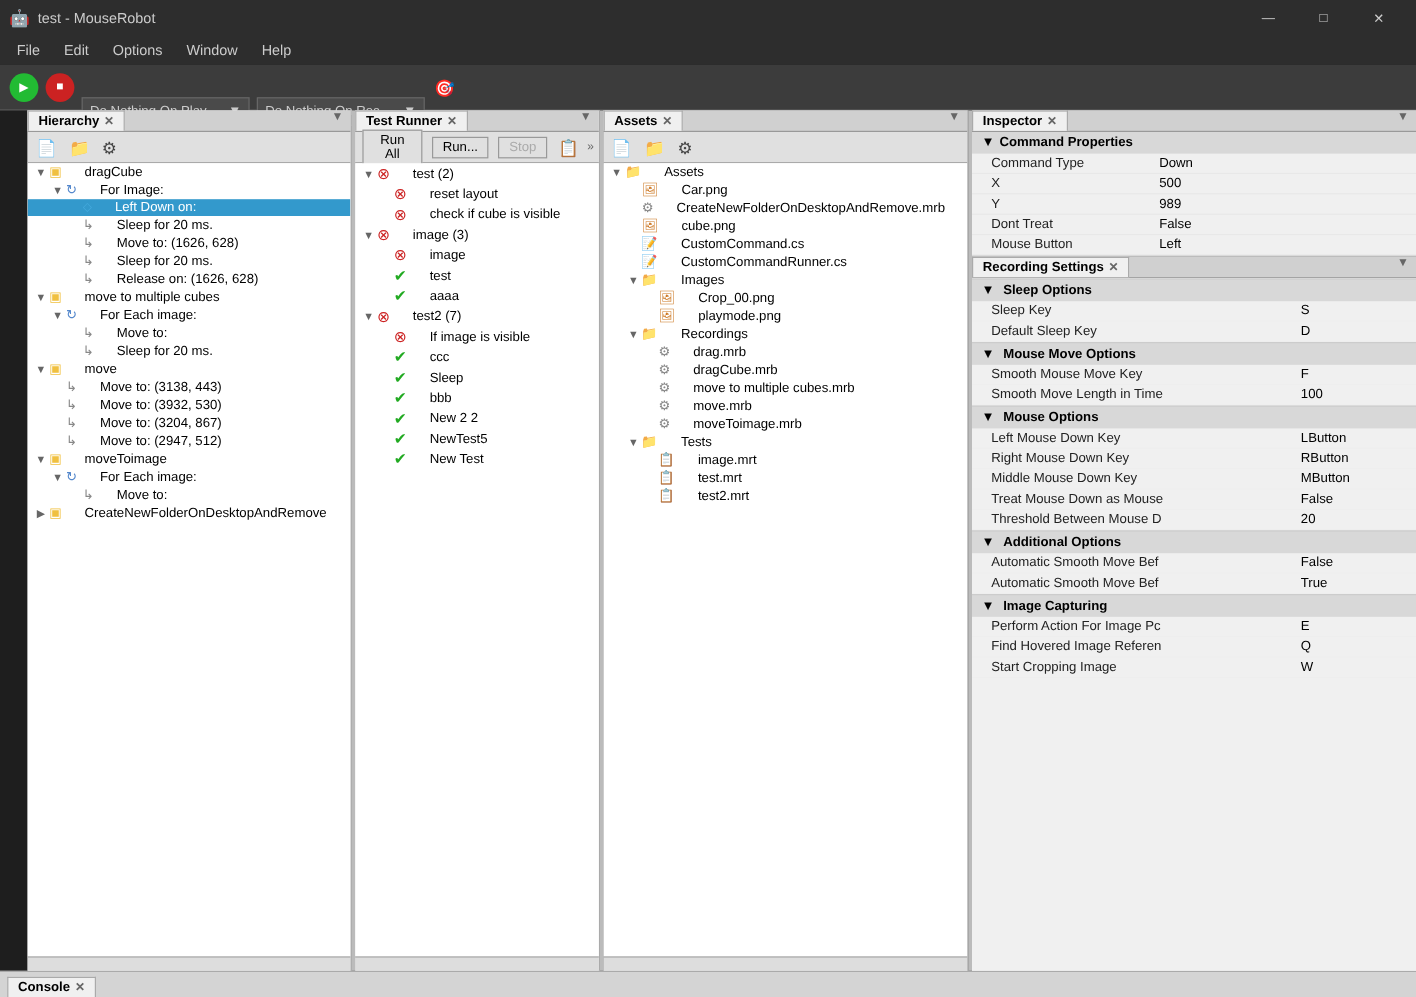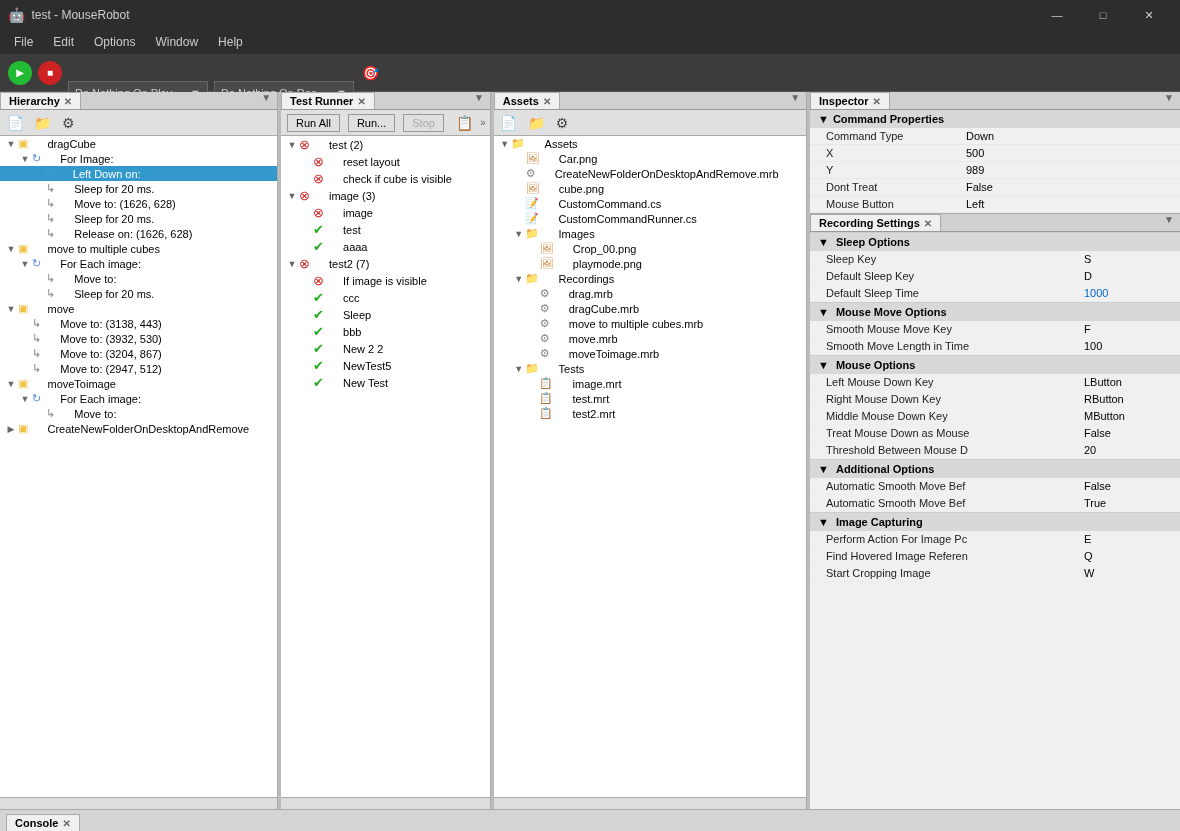--- a/index.html
+++ b/index.html
@@ -17,21 +17,21 @@
     
     #toolbar { background: #3c3c3c; height: 38px; display: flex; align-items: center; padding: 0 8px; gap: 6px; border-bottom: 1px solid #555; }
     .toolbar-btn { width: 24px; height: 24px; border-radius: 50%; border: none; cursor: pointer; display: flex; align-items: center; justify-content: center; }
     .toolbar-btn.play { background: #22bb33; color: #fff; font-size: 10px; }
     .toolbar-btn.stop { background: #cc2222; color: #fff; font-size: 10px; }
     .toolbar-dropdown { background: #4a4a4a; color: #ccc; border: 1px solid #666; padding: 2px 6px; font-size: 11px; height: 24px; cursor: pointer; display: flex; align-items: center; gap: 4px; min-width: 140px; margin-top: 40px; }
     .toolbar-dropdown .arrow { margin-left: auto; }
     .toolbar-icon-btn { background: none; border: none; cursor: pointer; color: #ccc; font-size: 14px; padding: 2px; }
 
     
-    #main { display: flex; height: calc(831px - 30px - 24px - 38px - 22px); }
+    #main { display: flex; height: calc(831px - 30px - 24px - 38px - 22px); margin-left: 23px; }
 
     
     .panel { display: flex; flex-direction: column; background: #f0f0f0; border-right: 1px solid #aaa; }
     #panel-hierarchy { width: 285px; }
     #panel-testrunner { width: 215px; }
     #panel-assets { width: 321px; }
     #panel-inspector { flex: 1; background: #f0f0f0; }
     .panel-tab { background: #e8e8e8; border: 1px solid #aaa; border-bottom: none; padding: 2px 8px; font-size: 11px; cursor: pointer; display: flex; align-items: center; gap: 4px; }
     .panel-tab.active { background: #f0f0f0; font-weight: bold; }
     .panel-close { font-size: 10px; cursor: pointer; color: #666; }
@@ -281,24 +281,20 @@
       <div id="recording-settings-content" style="flex:1;overflow-y:auto;background:#f0f0f0;">
           <div class="rs-section-header"><span>▼</span>&nbsp;Sleep Options</div>
           <div class="rs-row">
             <span class="rs-prop">Sleep Key</span>
             <span class="rs-val">S</span>
           </div>
           <div class="rs-row">
             <span class="rs-prop">Default Sleep Key</span>
             <span class="rs-val">D</span>
           </div>
-          <div class="rs-row">
-            <span class="rs-prop">Default Sleep Time</span>
-            <span class="rs-val blue">1000</span>
-          </div>
           <div class="rs-section-header"><span>▼</span>&nbsp;Mouse Move Options</div>
           <div class="rs-row">
             <span class="rs-prop">Smooth Mouse Move Key</span>
             <span class="rs-val">F</span>
           </div>
           <div class="rs-row">
             <span class="rs-prop">Smooth Move Length in Time</span>
             <span class="rs-val">100</span>
           </div>
           <div class="rs-section-header"><span>▼</span>&nbsp;Mouse Options</div>

